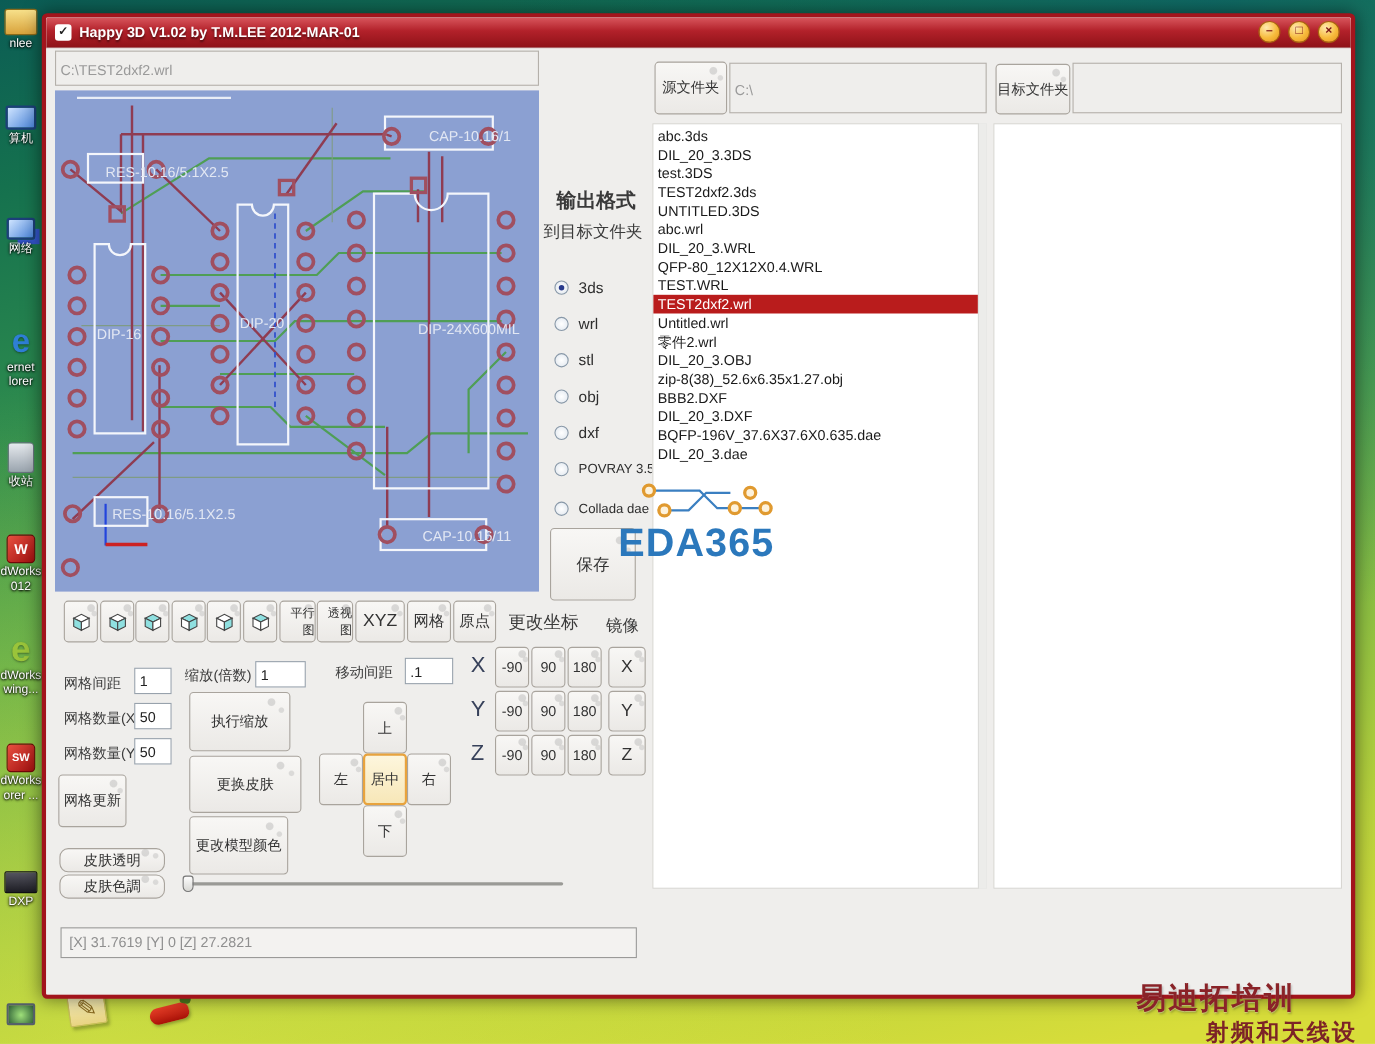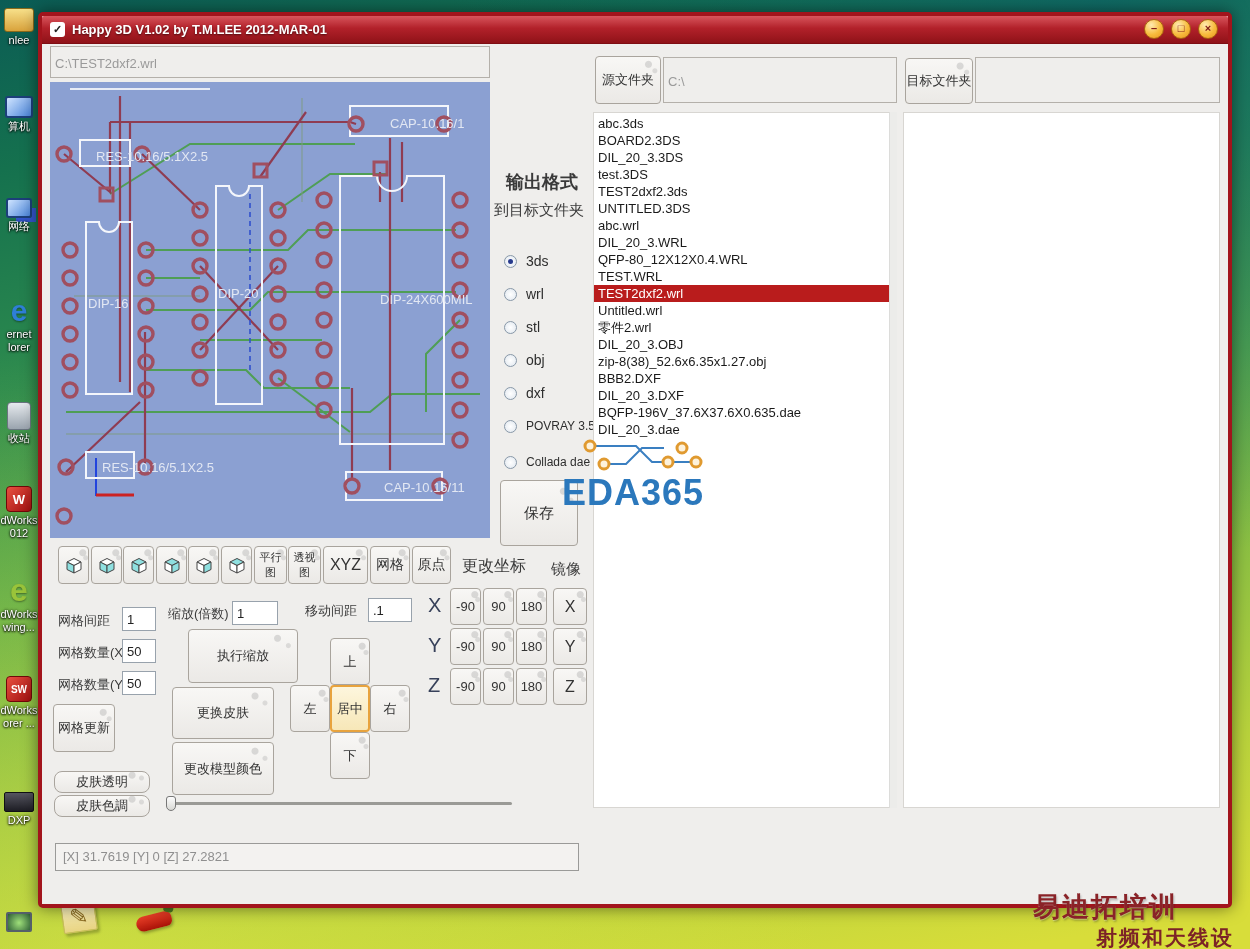--- a/index.html
+++ b/index.html
@@ -43,21 +43,21 @@
   .win-btn { width:20px; height:20px; border-radius:50%;
     background:radial-gradient(circle at 35% 28%,#ffeab0,#f7bb3c 55%,#e8931f);
     border:1px solid #a86410; color:#7c1616; font-size:11px; font-weight:bold; line-height:17px; text-align:center; cursor:default; }
   .wbody { position:absolute; left:0; top:28px; right:0; bottom:0; background:#efeeec; }
 
   
   .btn { position:absolute; background:linear-gradient(#f8f7f5,#ebe9e6);
     background-image:radial-gradient(circle at 82% 16%, rgba(160,160,160,.35) 3px, transparent 4px),
                      radial-gradient(circle at 92% 30%, rgba(160,160,160,.3) 2px, transparent 3px),
                      linear-gradient(#f8f7f5,#ebe9e6);
-    border:1px solid #a9a49d; border-radius:4px; color:#333; text-align:center;
+    border:1px solid #a9a49d; border-radius:4px; color:#333; text-align:right;
     display:flex; align-items:center; justify-content:center; font-size:13px; cursor:default; }
   .btn.hl { border:2px solid #e8a33d; background:linear-gradient(#fdf6dd,#f7e7b8); }
   .tbx { position:absolute; background:#fff; border:1px solid #98a2ac; font-size:13px; padding:2px 4px; color:#222; font-family:"Liberation Sans",sans-serif; }
   .tbx.gray { color:#9a9a9a; background:#efeeec; border-color:#b4b0aa; padding-top:5px; }
   .lbl { position:absolute; font-size:13px; color:#3c3c3c; white-space:nowrap; }
 
   
   .panel { position:absolute; background:#fff; border:1px solid #d8d6d2; }
   .file-row { height:17px; line-height:17px; font-size:13px; color:#1a1a1a; padding-left:4px; white-space:nowrap; overflow:hidden; }
   .file-row.sel { background:#b91c1c; color:#fff; }
@@ -334,23 +334,23 @@
       <div class="lbl" style="left:16px;top:600px;">网格数量(X)</div>
       <input class="tbx" style="left: 80px; top: 595px; width: 34px; height: 24px;" value="50">
       <div class="lbl" style="left:16px;top:632px;">网格数量(Y)</div>
       <input class="tbx" style="left: 80px; top: 627px; width: 34px; height: 24px;" value="50">
       <div class="btn" style="left:11px;top:660px;width:62px;height:48px;">网格更新</div>
       <div class="btn" style="left:12px;top:727px;width:96px;height:22px;border-radius:8px;">皮肤透明</div>
       <div class="btn" style="left:12px;top:751px;width:96px;height:22px;border-radius:8px;">皮肤色調</div>
 
       <div class="lbl" style="left:126px;top:561px;">缩放(倍数)</div>
       <input class="tbx" style="left: 190px; top: 557px; width: 46px; height: 24px;" value="1">
-      <div class="btn" style="left:146px;top:585px;width:110px;height:54px;">执行缩放</div>
+      <div class="btn" style="left:130px;top:585px;width:92px;height:54px;">执行缩放</div>
       <div class="btn" style="left:130px;top:643px;width:102px;height:52px;">更换皮肤</div>
-      <div class="btn" style="left:130px;top:698px;width:102px;height:53px;">更改模型颜色</div>
+      <div class="btn" style="left:130px;top:698px;width:90px;height:53px;">更改模型颜色</div>
       <div class="slider-track" style="left:126px;top:758px;width:344px;">
         <div class="slider-thumb"></div>
       </div>
 
       <div class="lbl" style="left:263px;top:558px;">移动间距</div>
       <input class="tbx" style="left: 326px; top: 554px; width: 44px; height: 24px;" value=".1">
       <div class="btn" style="left:288px;top:594px;width:40px;height:47px;">上</div>
       <div class="btn" style="left:248px;top:641px;width:40px;height:47px;">左</div>
       <div class="btn hl" style="left:288px;top:641px;width:40px;height:47px;">居中</div>
       <div class="btn" style="left:328px;top:641px;width:40px;height:47px;">右</div>
@@ -412,21 +412,20 @@
 
       <div class="btn" style="left:458px;top:436px;width:78px;height:66px;font-size:15px;">保存</div>
 
       <div class="btn" style="left:553px;top:12px;width:66px;height:48px;">源文件夹</div>
       <input class="tbx gray" style="left: 621px; top: 13px; width: 234px; height: 46px; vertical-align: top;" value="C:\">
       <div class="btn" style="left:863px;top:14px;width:68px;height:46px;">目标文件夹</div>
       <input class="tbx gray" style="left: 933px; top: 13px; width: 245px; height: 46px;" value="">
 
       <div class="panel" style="left:551px;top:68px;width:304px;height:696px;padding-top:2px;">
         <div class="file-row">abc.3ds</div>
-        <div class="file-row">BOARD2.3DS</div>
         <div class="file-row">DIL_20_3.3DS</div>
         <div class="file-row">test.3DS</div>
         <div class="file-row">TEST2dxf2.3ds</div>
         <div class="file-row">UNTITLED.3DS</div>
         <div class="file-row">abc.wrl</div>
         <div class="file-row">DIL_20_3.WRL</div>
         <div class="file-row">QFP-80_12X12X0.4.WRL</div>
         <div class="file-row">TEST.WRL</div>
         <div class="file-row sel">TEST2dxf2.wrl</div>
         <div class="file-row">Untitled.wrl</div>

